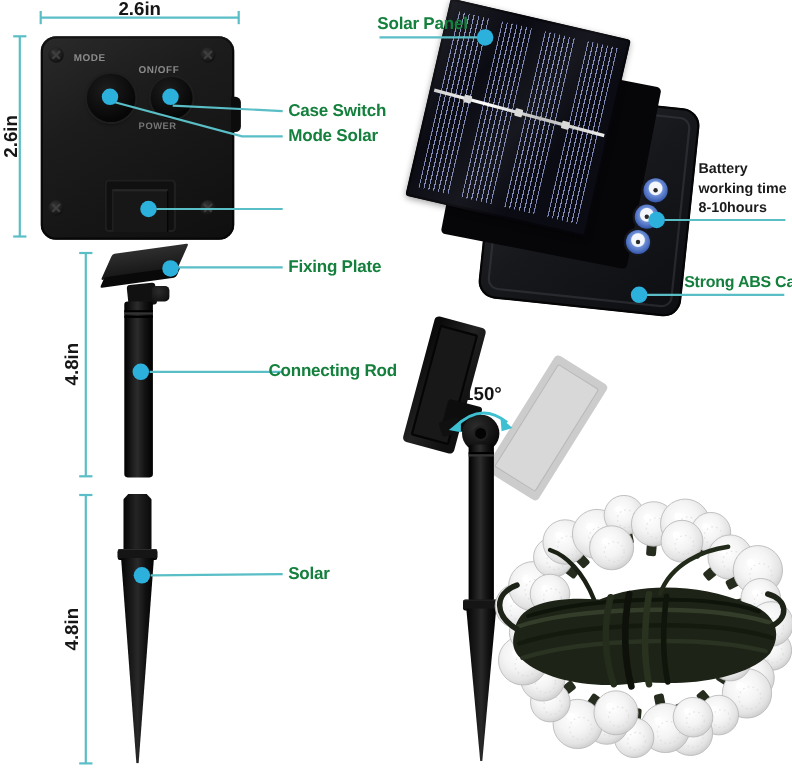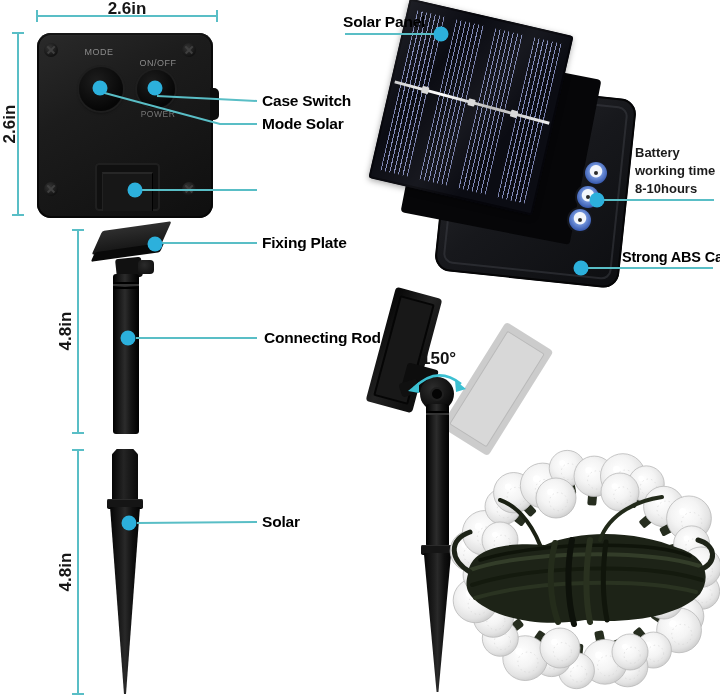--- a/index.html
+++ b/index.html
@@ -1,32 +1,32 @@
 <!DOCTYPE html>
 <html><head>
 <meta charset="utf-8">
 <style>
   html,body{margin:0;padding:0;background:#fff;}
   #stage{position:relative;width:720px;height:699px;background:#ffffff;overflow:hidden;
          font-family:"Liberation Sans",sans-serif;}
   
-  .lbl{position:absolute;font-weight:700;font-size:15.5px;line-height:18px;color:#000000;white-space:nowrap;letter-spacing:-0.2px;}
+  .lbl{position:absolute;font-weight:700;font-size:15.5px;line-height:18px;color:#15803d;white-space:nowrap;letter-spacing:-0.2px;}
   .dim{position:absolute;font-weight:700;font-size:17px;line-height:18px;color:#161616;text-align:center;white-space:nowrap;}
   .vdim{width:180px;transform:rotate(-90deg);}
   .note{position:absolute;font-weight:700;font-size:13px;line-height:18px;color:#1b1b1b;white-space:nowrap;}
   .angle{position:absolute;font-weight:700;font-size:17px;color:#141414;white-space:nowrap;}
   
   .cbox{position:absolute;left:37px;top:33px;width:176px;height:185px;border-radius:14px;
         background:linear-gradient(150deg,#2a2a2a 0%,#1c1c1c 35%,#151515 70%,#0f0f0f 100%);
         box-shadow:inset 0 2px 2px rgba(255,255,255,.07),inset 0 0 0 2px #070707;}
   .screw{position:absolute;width:14px;height:14px;border-radius:50%;
          background:radial-gradient(circle at 40% 35%,#353535,#101010 75%);}
   .screw:before,.screw:after{content:"";position:absolute;left:2px;right:2px;top:6px;height:1.5px;background:#3f3f3f;}
   .screw:before{transform:rotate(45deg);} .screw:after{transform:rotate(-45deg);}
-  .cbox-txt{position:absolute;width:64px;text-align:center;font-weight:400;font-size:9px;
+  .cbox-txt{position:absolute;width:64px;font-weight:700;font-size:9px;
             letter-spacing:.5px;color:#8a8a8a;}
   .cbtn{position:absolute;border-radius:50%;
         background:radial-gradient(circle at 40% 32%,#1d1d1d,#060606 72%);
         box-shadow:0 0 0 2px #1e1e1e,0 2px 3px rgba(0,0,0,.6);}
   .trough{position:absolute;left:58px;top:130px;width:65px;height:48px;border-radius:4px;
           background:#101010;box-shadow:inset 0 0 0 2px #1f1f1f;}
   .trough-inner{position:absolute;left:7px;right:7px;top:9px;bottom:0;background:#171717;
           border-top:2px solid #272727;border-left:1px solid #222;border-right:1px solid #000;}
   .sidebump{position:absolute;left:173px;top:55px;width:9px;height:32px;background:#0c0c0c;border-radius:0 5px 5px 0;}
   
@@ -363,21 +363,21 @@
 
   <div class="dim" style="left:37px;top:0;width:180px">2.6in</div>
   <div class="dim vdim" style="left:-80px;top:115px">2.6in</div>
   <div class="dim vdim" style="left:-24px;top:322px">4.8in</div>
   <div class="dim vdim" style="left:-24px;top:563px">4.8in</div>
 
   <div class="lbl" style="left:343px;top:13px">Solar Panel</div>
   <div class="lbl" style="left:262px;top:92px">Case Switch</div>
   <div class="lbl" style="left:262px;top:115px">Mode Solar</div>
   <div class="lbl" style="left:262px;top:234px">Fixing Plate</div>
-  <div class="lbl" style="left:264px;top:329px">Connecting Rod</div>
+  <div class="lbl" style="left:244px;top:329px">Connecting Rod</div>
   <div class="lbl" style="left:262px;top:513px">Solar</div>
   <div class="lbl" style="left:622px;top:248px;font-size:14.5px">Strong ABS Case</div>
 
   <div class="note" style="left:635px;top:144px">
     <div>Battery</div>
     <div>working time :</div>
     <div>8-10hours</div>
   </div>
 
   <div class="angle" style="left:421px;top:349px">150°</div>

